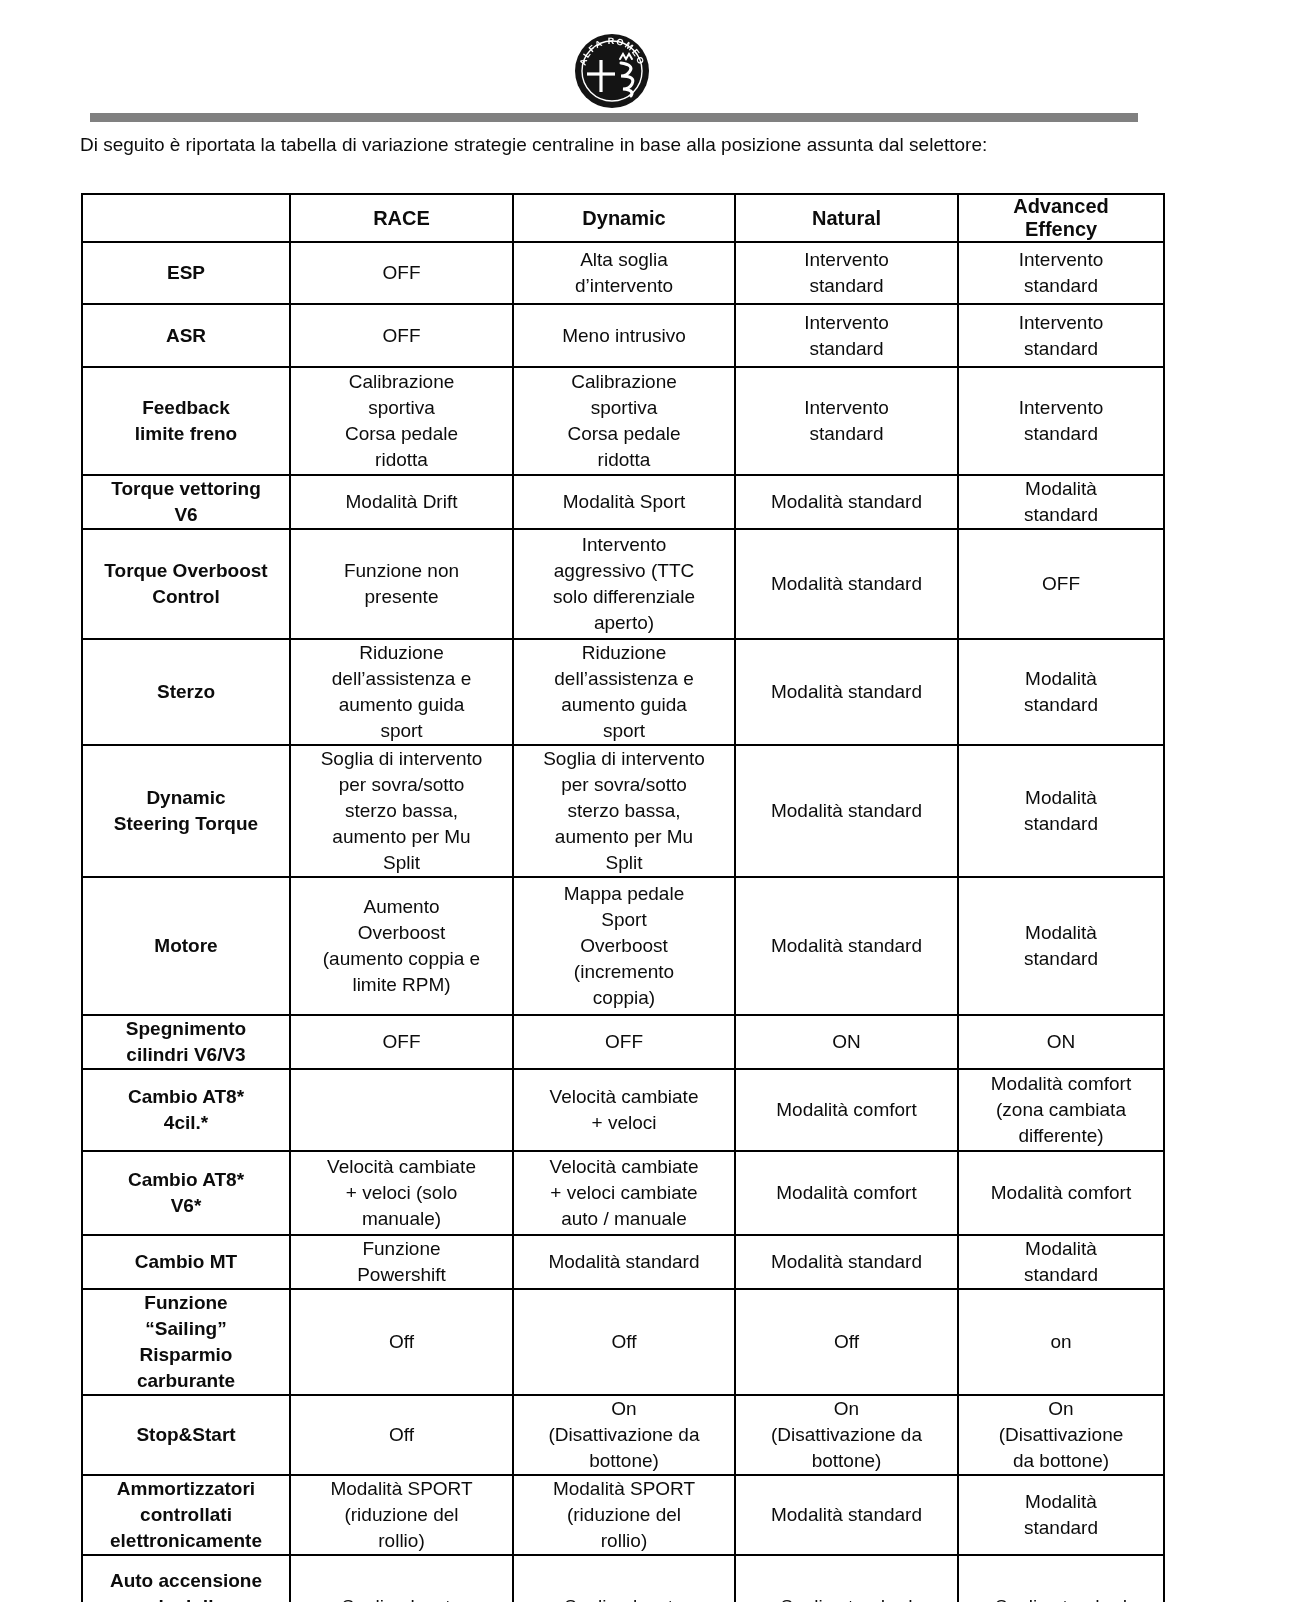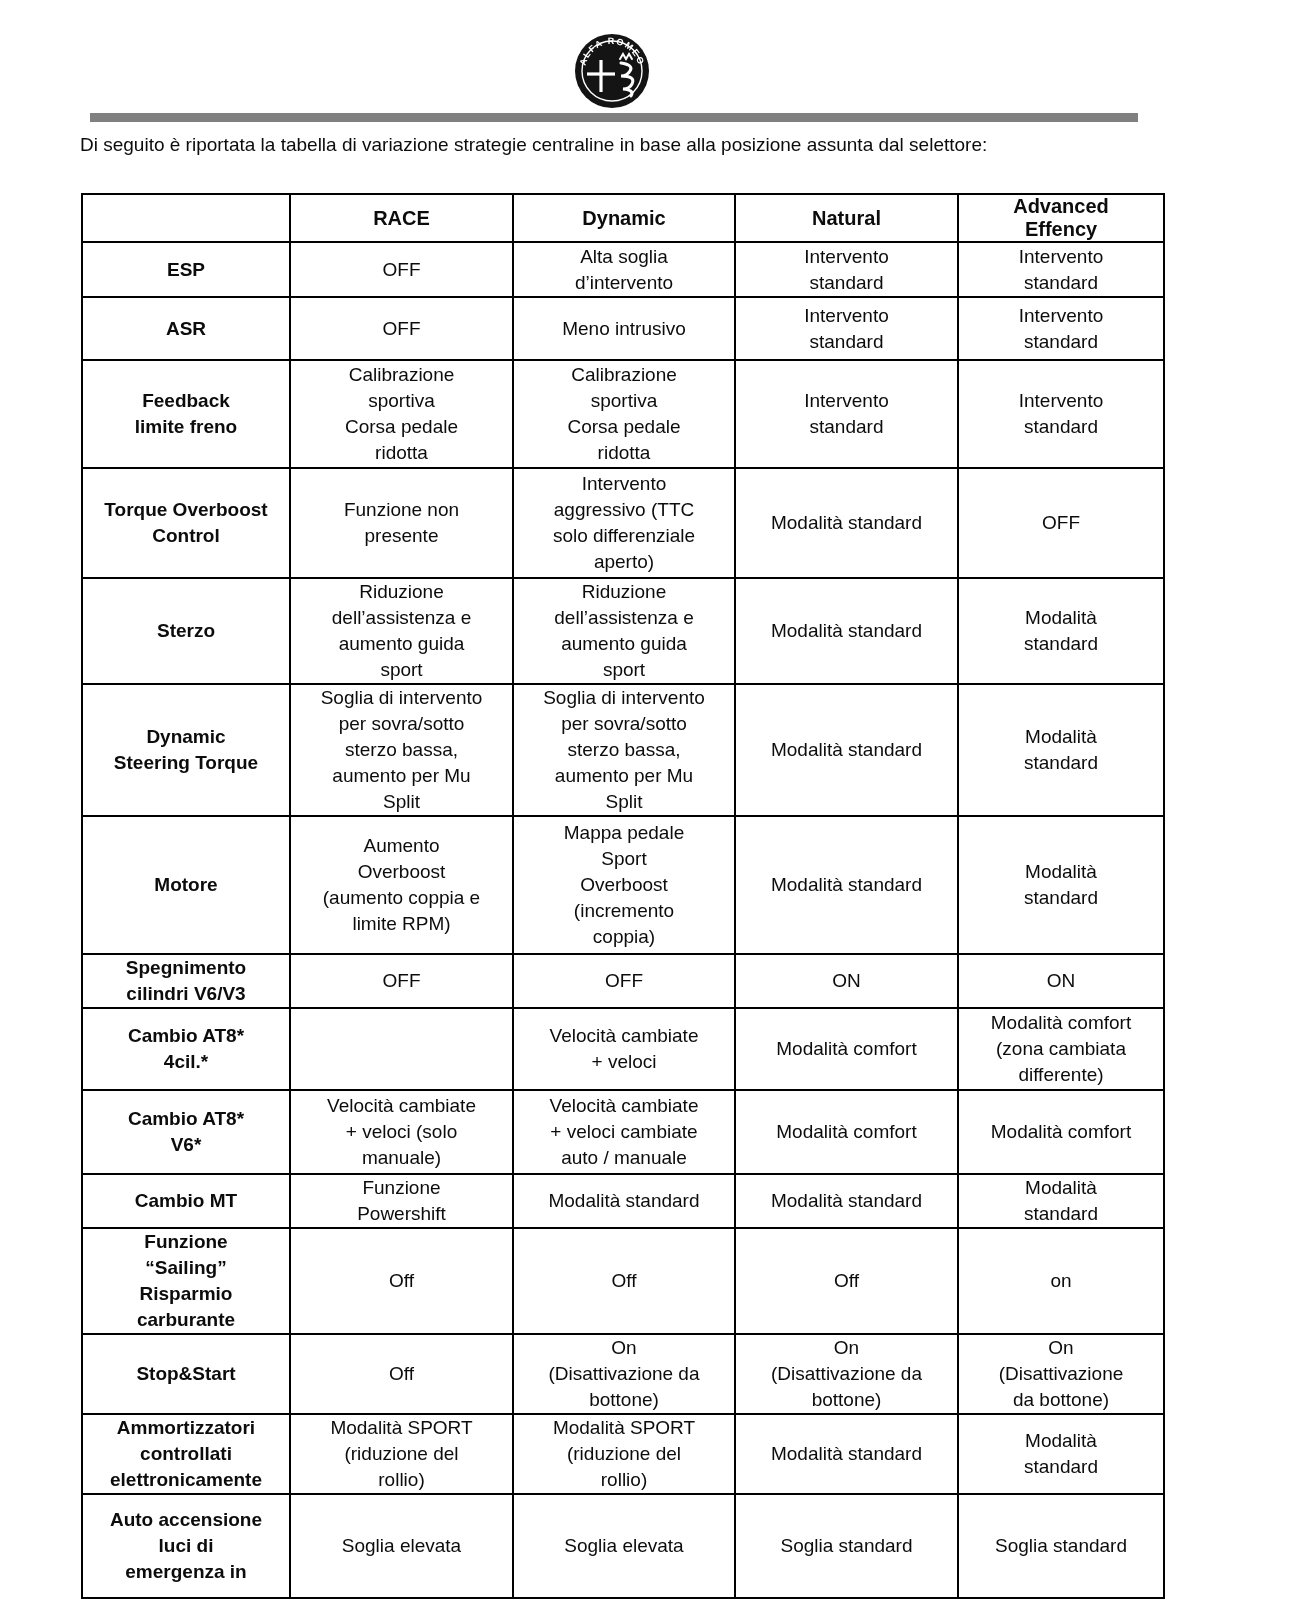--- a/index.html
+++ b/index.html
@@ -92,21 +92,21 @@
       <tr style="height:48px">
         <th></th>
         <th>RACE</th>
         <th>Dynamic</th>
         <th>Natural</th>
         <th>Advanced
 Effency</th>
       </tr>
     </thead>
     <tbody>
-      <tr style="height:55px">
+      <tr style="height:62px">
         <th>ESP</th>
         <td>OFF</td>
         <td>Alta soglia
 d’intervento</td>
         <td>Intervento
 standard</td>
         <td>Intervento
 standard</td>
       </tr>
       <tr style="height:63px">
@@ -125,20 +125,29 @@
 sportiva
 Corsa pedale
 ridotta</td>
         <td>Calibrazione
 sportiva
 Corsa pedale
 ridotta</td>
         <td>Intervento
 standard</td>
         <td>Intervento
+standard</td>
+      </tr>
+      <tr style="height:53px">
+        <th>Torque vettoring
+V6</th>
+        <td>Modalità Drift</td>
+        <td>Modalità Sport</td>
+        <td>Modalità standard</td>
+        <td>Modalità
 standard</td>
       </tr>
       <tr style="height:110px">
         <th>Torque Overboost
 Control</th>
         <td>Funzione non
 presente</td>
         <td>Intervento
 aggressivo (TTC
 solo differenziale

